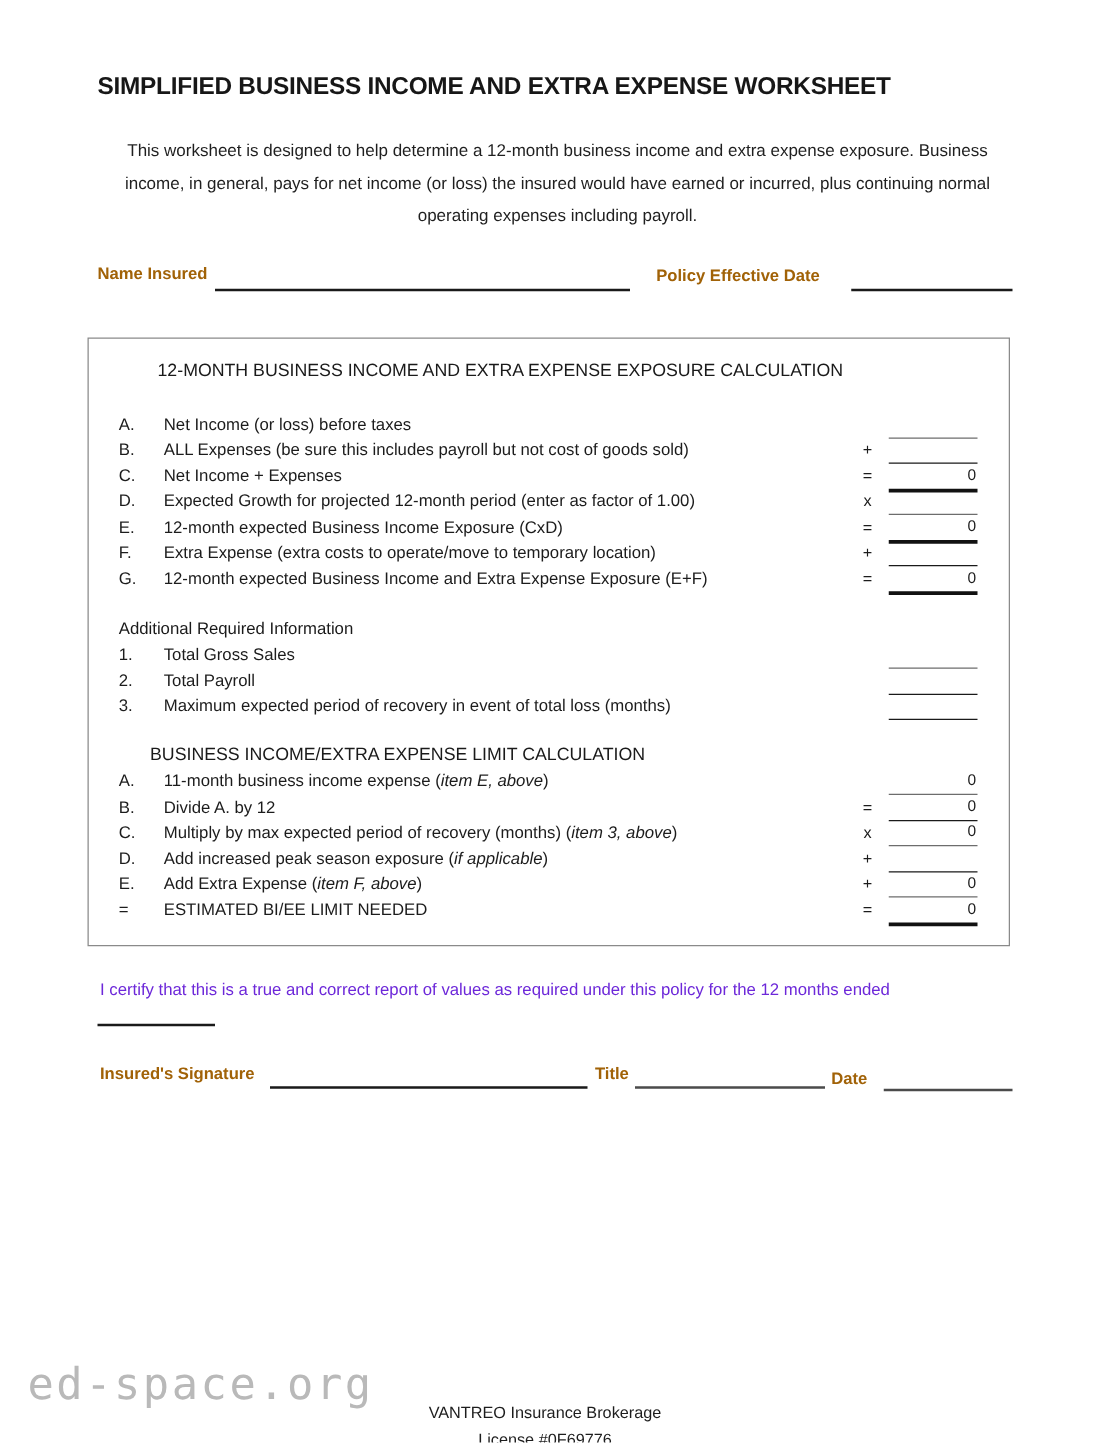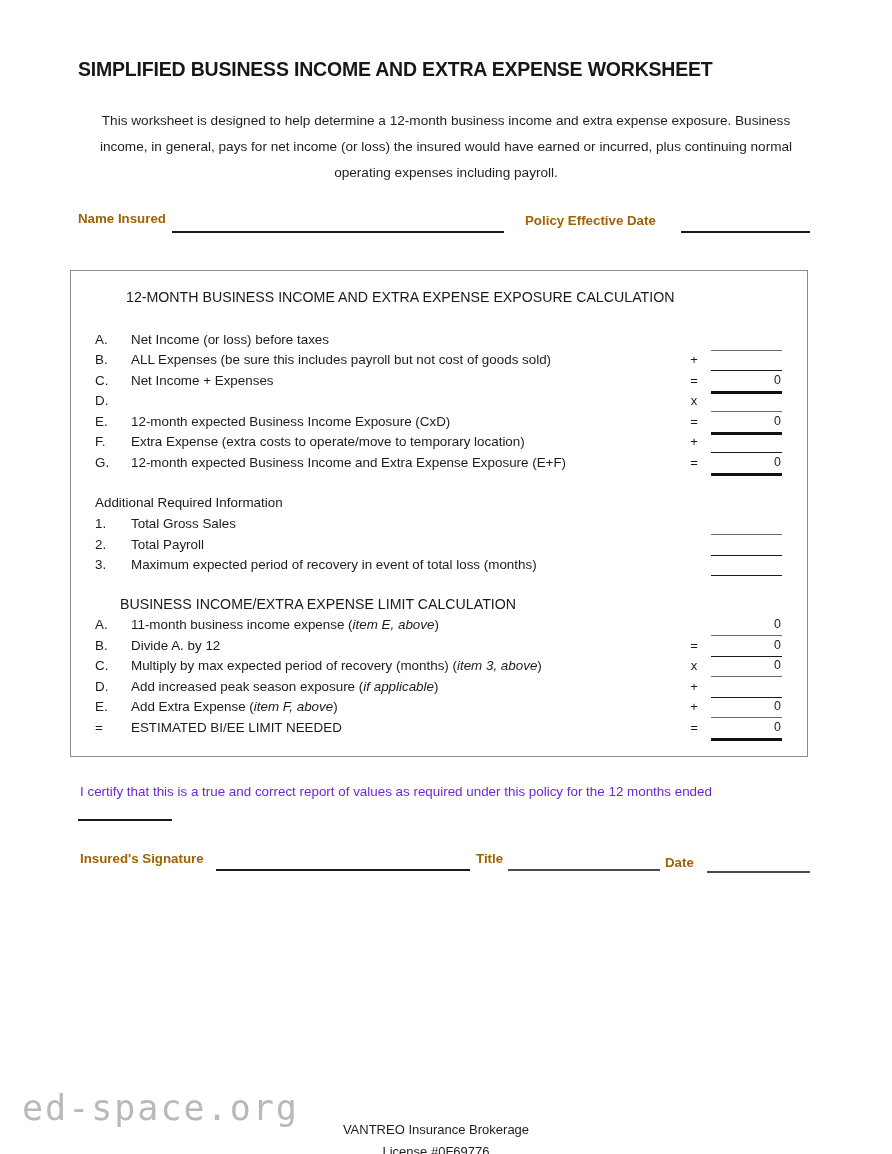--- a/index.html
+++ b/index.html
@@ -214,20 +214,21 @@
 <div class="row" style="left:95px; top:373px; width:600px;">
   <span class="idx">C.</span>
   <span class="txt">Net Income + Expenses</span>
   <span class="op">=</span>
   <span class="val">0</span>
   <span class="valrule thick"></span>
 </div>
 
 <div class="row" style="left:95px; top:393px; width:600px;">
   <span class="idx">D.</span>
+  <span class="txt">Expected Growth for projected 12-month period (enter as factor of 1.00)</span>
   <span class="op">x</span>
   <span class="val"></span>
   <span class="valrule thin"></span>
 </div>
 
 <div class="row" style="left:95px; top:414px; width:600px;">
   <span class="idx">E.</span>
   <span class="txt">12-month expected Business Income Exposure (CxD)</span>
   <span class="op">=</span>
   <span class="val">0</span>

